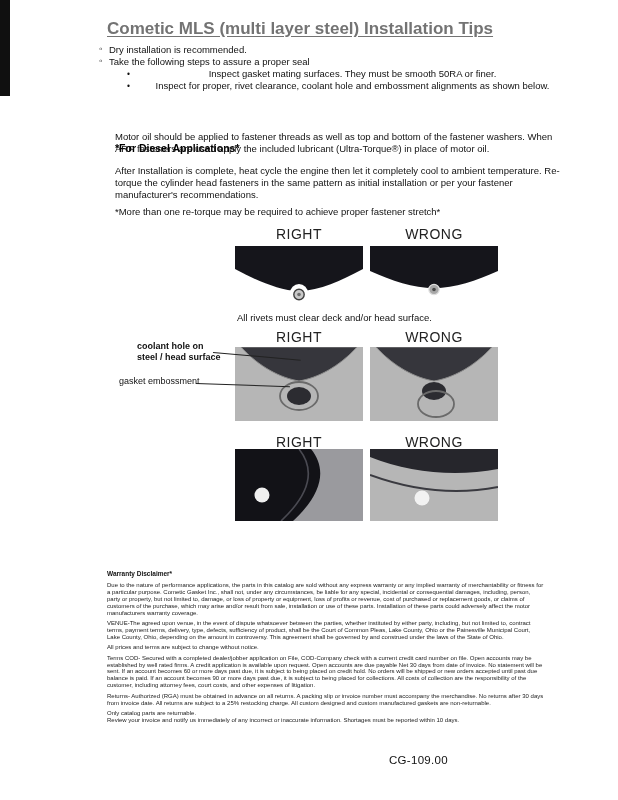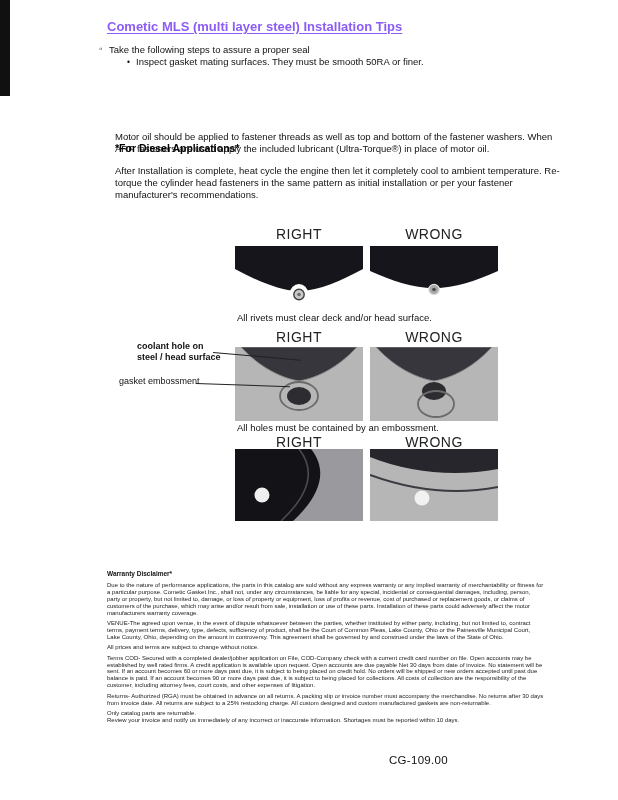--- a/index.html
+++ b/index.html
@@ -2,29 +2,29 @@
 <html><head>
 <meta charset="utf-8">
 <style>
   * { margin:0; padding:0; box-sizing:border-box; }
   html,body { background:#ffffff; }
   body { font-family:"Liberation Sans","DejaVu Sans",sans-serif; color:#111; }
   .page { position:relative; width:618px; height:800px; background:#fff; overflow:hidden; }
 
   .mark-bar { position:absolute; left:0; top:0; width:10px; height:96px; background:#101010; }
 
-  .title { position:absolute; left:107px; top:19px; font-size:13px; font-weight:bold;
-           text-decoration:underline; text-underline-offset:2px; color:#8b5cf6; }
+  .title { position:absolute; left:107px; top:19px; font-size:17px; font-weight:bold;
+           text-decoration:underline; text-underline-offset:2px; color:#737373; }
 
   .tips { position:absolute; left:99px; top:44px; width:470px; list-style:none;
           font-size:9.5px; line-height:12px; color:#111; }
   .tips .b { position:relative; padding-left:10px; }
   .tips .b::before { content:"◦"; position:absolute; left:0; top:-1px; font-size:10px; }
   .tips .sub { list-style:none; margin-left:18px; }
-  .tips .sub li { position:relative; padding-left:9px; }
+  .tips .sub li { position:relative; padding-left:9px;text-align:center; }
   .tips .sub li::before { content:"•"; position:absolute; left:0; top:0; font-size:8.5px; }
 
   .diesel-h { position:absolute; left:115px; top:114px; font-size:10.5px; font-weight:bold; color:#000;margin-top:28px; }
   .para { position:absolute; left:115px; width:446px; font-size:9.5px; line-height:12px; color:#111; }
   .p1 { top:131px; }
   .p2 { top:165px; }
   .note { position:absolute; left:115px; top:206px; font-size:9.5px; color:#111; }
 
   .hdr { position:absolute; left:235px; width:263px; display:flex; justify-content:space-between; }
   .hdr span { display:inline-block; width:128px; text-align:center; font-size:14px;
@@ -55,30 +55,33 @@
 </head>
 <body>
 
 <div class="page">
 
   <div class="mark-bar"></div>
 
   <h1 class="title">Cometic MLS (multi layer steel) Installation Tips</h1>
 
   <ul class="tips">
+    <li class="b"><span>Dry installation is recommended.</span></li>
     <li class="b"><span>Take the following steps to assure a proper seal</span>
       <ul class="sub">
         <li><span>Inspect gasket mating surfaces.  They must be smooth 50RA or finer.</span></li>
+        <li><span>Inspect for proper, rivet clearance, coolant hole and embossment alignments as shown below.</span></li>
       </ul>
     </li>
   </ul>
 
   <h2 class="diesel-h">*For Diesel Applications*</h2>
   <p class="para p1">Motor oil should be applied to fastener threads as well as top and bottom of the fastener washers. When ARP fasteners are used apply the included lubricant (Ultra-Torque®) in place of motor oil.</p>
   <p class="para p2">After Installation is complete, heat cycle the engine then let it completely cool to ambient temperature. Re-torque the cylinder head fasteners in the same pattern as initial installation or per your fastener manufacturer's recommendations.</p>
+  <p class="note">*More than one re-torque may be required to achieve proper fastener stretch*</p>
 
   <div class="hdr h1">
     <span>RIGHT</span>
     <span>WRONG</span>
   </div>
   <div class="frow r1">
     <div class="panel">
       <svg viewBox="0 0 128 62" width="128" height="62">
         <rect width="128" height="62" fill="#ffffff"></rect>
         <path d="M0,0 H128 V23 C106,35 85,44 64,45.5 C43,44 22,35 0,23 Z" fill="#15151b"></path>
@@ -121,21 +124,20 @@
       </svg>
     </div>
   </div>
   <div class="ann ann1">
     <div>coolant hole on</div>
     <div>steel / head surface</div>
   </div>
   <div class="ann ann2">gasket embossment</div>
   <div class="conn lineA"></div>
   <div class="conn lineB"></div>
-  <div class="cap c2">All holes must be contained by an embossment.</div>
 
   <div class="hdr h3">
     <span>RIGHT</span>
     <span>WRONG</span>
   </div>
   <div class="frow r3">
     <div class="panel">
       <svg viewBox="0 0 128 72" width="128" height="72">
         <rect width="128" height="72" fill="#121217"></rect>
         <path d="M128,0 H76 C92,20 88,44 58,72 H128 Z" fill="#9a9a9e"></path>

